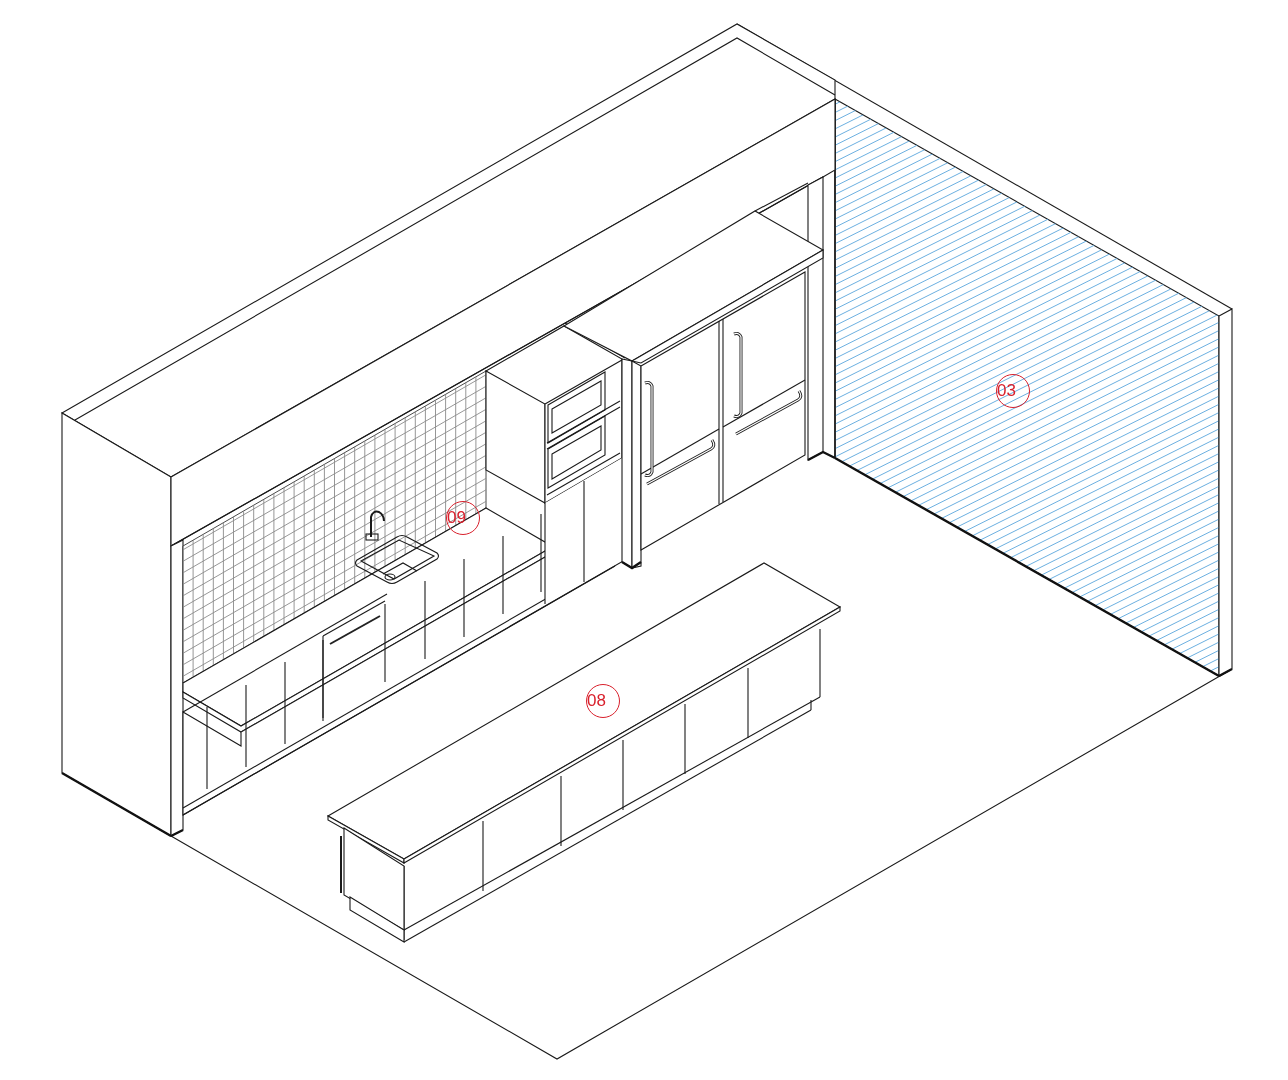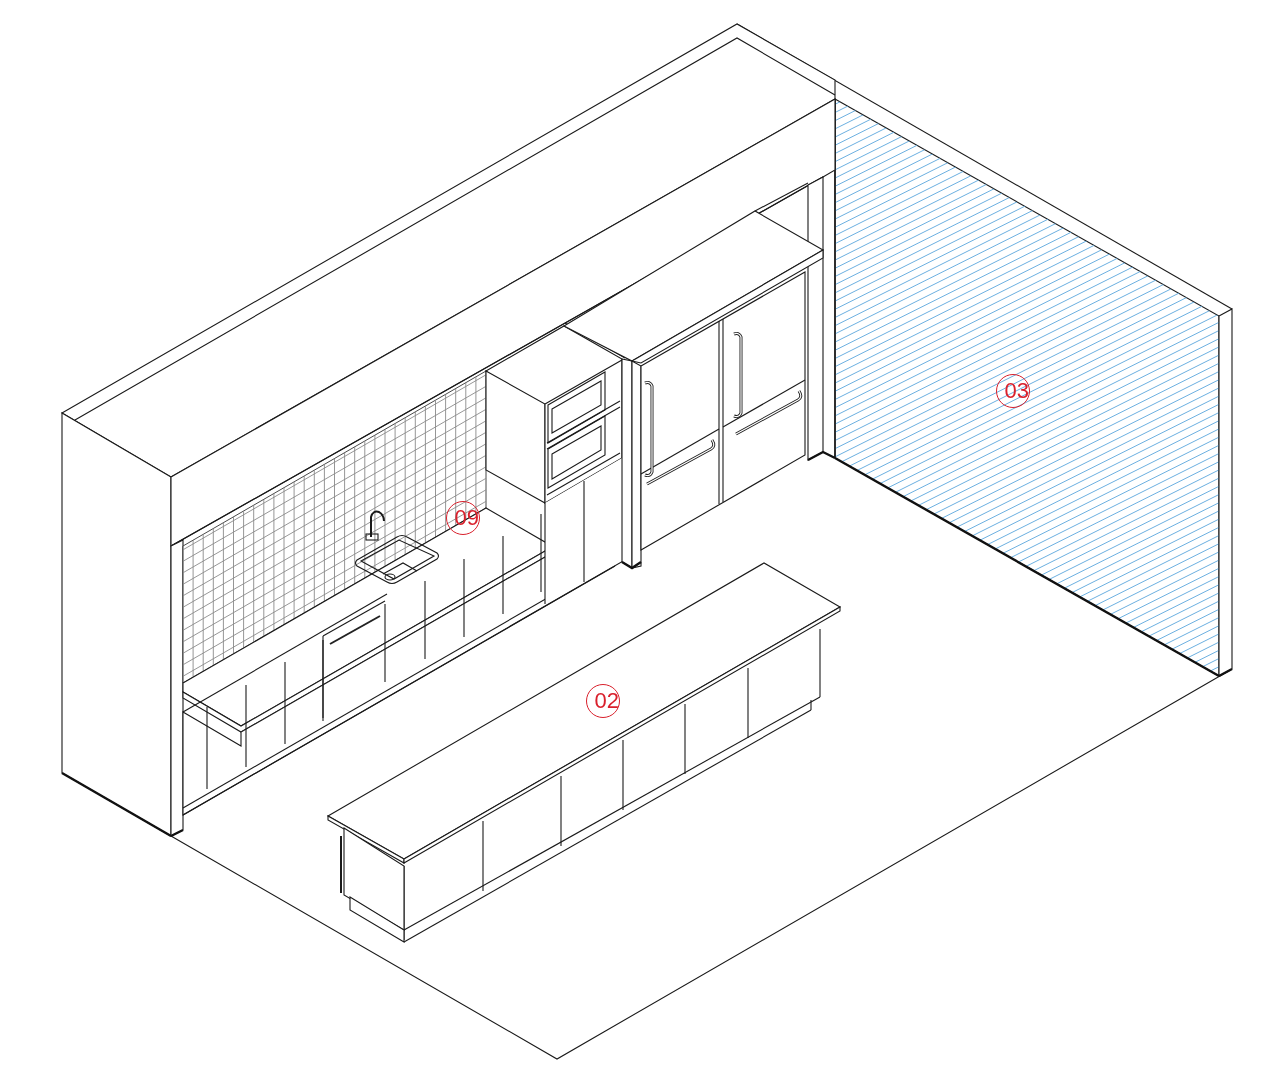--- a/index.html
+++ b/index.html
@@ -7,21 +7,21 @@
   #stage { position:relative; width:1288px; height:1080px; }
   svg { position:absolute; left:0; top:0; }
   .ln { fill:none; stroke:#1a1a1a; stroke-width:1.1; stroke-linejoin:miter; }
   .lnb { fill:none; stroke:#111; stroke-width:2.4; }
   .face { fill:#ffffff; stroke:#1a1a1a; stroke-width:1.1; stroke-linejoin:miter; }
   .tile { fill:none; stroke:#8a8a8a; stroke-width:0.9; }
   .hatch { fill:none; stroke:#5aa6dc; stroke-width:0.9; }
   .handle { fill:#fff; stroke:#222; stroke-width:1; }
   .tag { position:absolute; width:34px; height:34px; margin-left:-17px; margin-top:-17px;
          border:1.6px solid #d9202c; border-radius:50%; box-sizing:border-box;
-         color:#d9202c; font-size:22px; line-height:31px; text-align:right;
+         color:#d9202c; font-size:17px; line-height:31px; text-align:left;
          font-family:"Liberation Sans", sans-serif; background:transparent; }
 </style>
 </head>
 <body>
 
 <div id="stage">
 <svg width="1288" height="1080" viewBox="0 0 1288 1080">
   <defs>
     <clipPath id="hatchClip">
       <polygon points="835,99 1219,316 1219,676 835,458"></polygon>
@@ -466,15 +466,15 @@
           <line x1="483" y1="821" x2="483" y2="891" class="ln"></line>
           <line x1="561" y1="776" x2="561" y2="846" class="ln"></line>
           <line x1="623" y1="740" x2="623" y2="810" class="ln"></line>
           <line x1="685" y1="704" x2="685" y2="774" class="ln"></line>
           <line x1="748" y1="668" x2="748" y2="738" class="ln"></line>
         </g>
   </g>
 </svg>
 
 <div class="tag" style="left:463px;top:518px">09</div>
-<div class="tag" style="left:603px;top:701px">02</div>
+<div class="tag" style="left:603px;top:701px">08</div>
 <div class="tag" style="left:1013px;top:391px">03</div>
 </div>
 
 </body></html>

